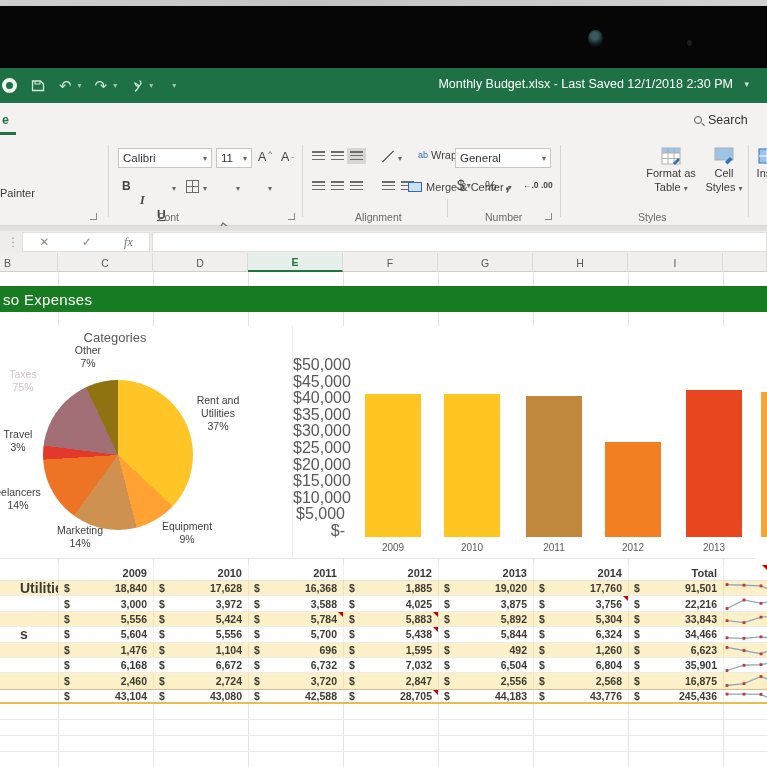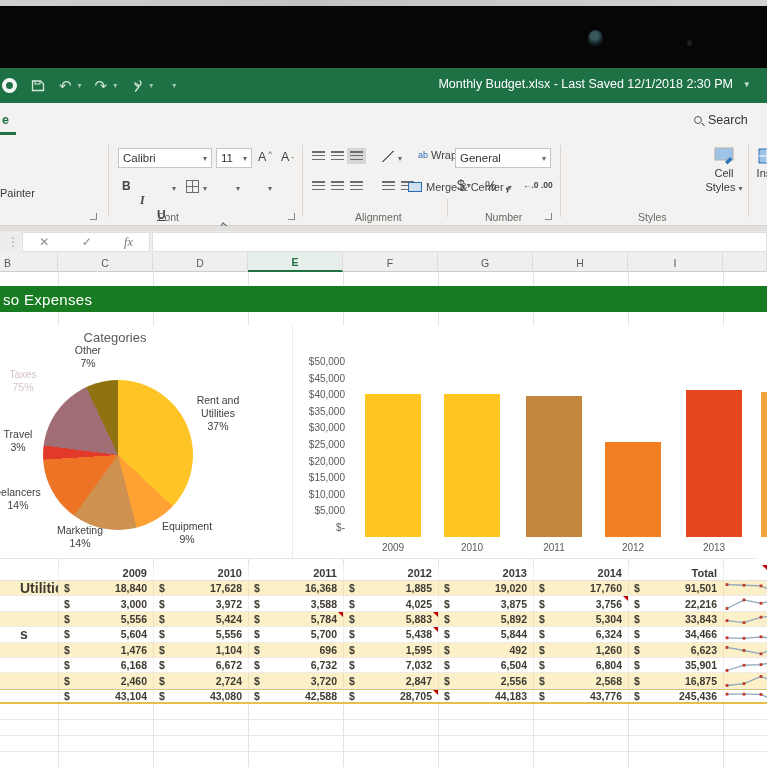--- a/index.html
+++ b/index.html
@@ -76,21 +76,21 @@
   #strip2 { top:312px; left:0; width:767px; height:14px; }
 
   
   #charts { top:326px; left:0; width:755px; height:233px; background:#fff; border-bottom:1px solid #e4e4e2; }
   #pie-area { position:absolute; left:0; top:0; width:292px; height:233px; }
   #pie-title { position:absolute; left:55px; top:4px; width:120px; text-align:center; font-size:13px; color:#595959; }
   #pie { position:absolute; left:43px; top:54px; width:150px; height:150px; border-radius:50%; }
   .pie-lab { position:absolute; font-size:10.5px; color:#404040; text-align:center; line-height:1.25; }
   .pie-lab.faint { color:#d5c3c6; }
   #bar-area { position:absolute; left:292px; top:0; width:475px; height:233px; border-left:1px solid #ececea; }
-  .ylab { position:absolute; width:52px; text-align:right; font-size:10px; color:#595959; }
+  .ylab { position:absolute; width:52px; text-align:right; font-size:16px; color:#595959; }
   .bar { position:absolute; width:56px; }
   .xlab { position:absolute; width:60px; text-align:center; font-size:10px; color:#595959; top:216px; }
 
   
   #strip3 { top:559px; left:0; width:767px; height:6px; }
   #table { top:565px; left:0; width:767px; background:#fff; }
   .t-row { display:grid; grid-template-columns:58px repeat(7,95px) 1fr; height:15.4px; border-bottom:1px solid #ecebe7; }
   .t-row.head { height:16px; border-bottom:1px solid #e3e2de; }
   .t-row.shaded { background:#fcf0c8; }
   .t-row.total { border-top:1px solid #e0c26a; border-bottom:2px solid #e4bf4e; }
@@ -244,20 +244,30 @@
     <div class="btn-ic" style="left:523px;top:39px;font-size:8.5px;font-weight:600;">
         <span>←.0</span>
       </div>
     <div class="btn-ic" style="left:541px;top:39px;font-size:8.5px;font-weight:600;">
         <span>.00</span>
       </div>
     <span class="grp-label" style="left:485px;">Number</span>
     <span class="launcher" style="left:545px;"></span>
     <div class="vsep" style="left:560px;"></div>
 
+    <div class="abs two-line" style="left:642px;top:6px;width:58px;">
+      <svg class="st-ic" width="20" height="18" viewBox="0 0 20 18">
+        <rect x="1" y="1" width="18" height="16" fill="#fff" stroke="#b0aeac"></rect>
+        <rect x="1" y="1" width="18" height="5" fill="#9dc3e6"></rect>
+        <path d="M1 6h18M1 11.5h18M7 1v16M13 1v16" stroke="#b0aeac" fill="none"></path>
+        <path d="M12 16l5-5 2 2-5 5z" fill="#2e75b6"></path>
+        </svg>
+      <div><span>Format as</span><br>
+      <span>Table</span> <span class="caret">▾</span></div>
+    </div>
     <div class="abs two-line" style="left:702px;top:6px;width:44px;">
       <svg class="st-ic" width="20" height="18" viewBox="0 0 20 18">
         <rect x="1" y="1" width="18" height="12" fill="#9dc3e6" stroke="#b0aeac"></rect>
         <path d="M11 15l5-5 2.5 2.5-5 5z" fill="#2e75b6"></path>
         </svg>
       <div><span>Cell</span><br>
       <span>Styles</span> <span class="caret">▾</span></div>
     </div>
     <span class="grp-label" style="left:638px;">Styles</span>
     <div class="vsep" style="left:748px;"></div>

